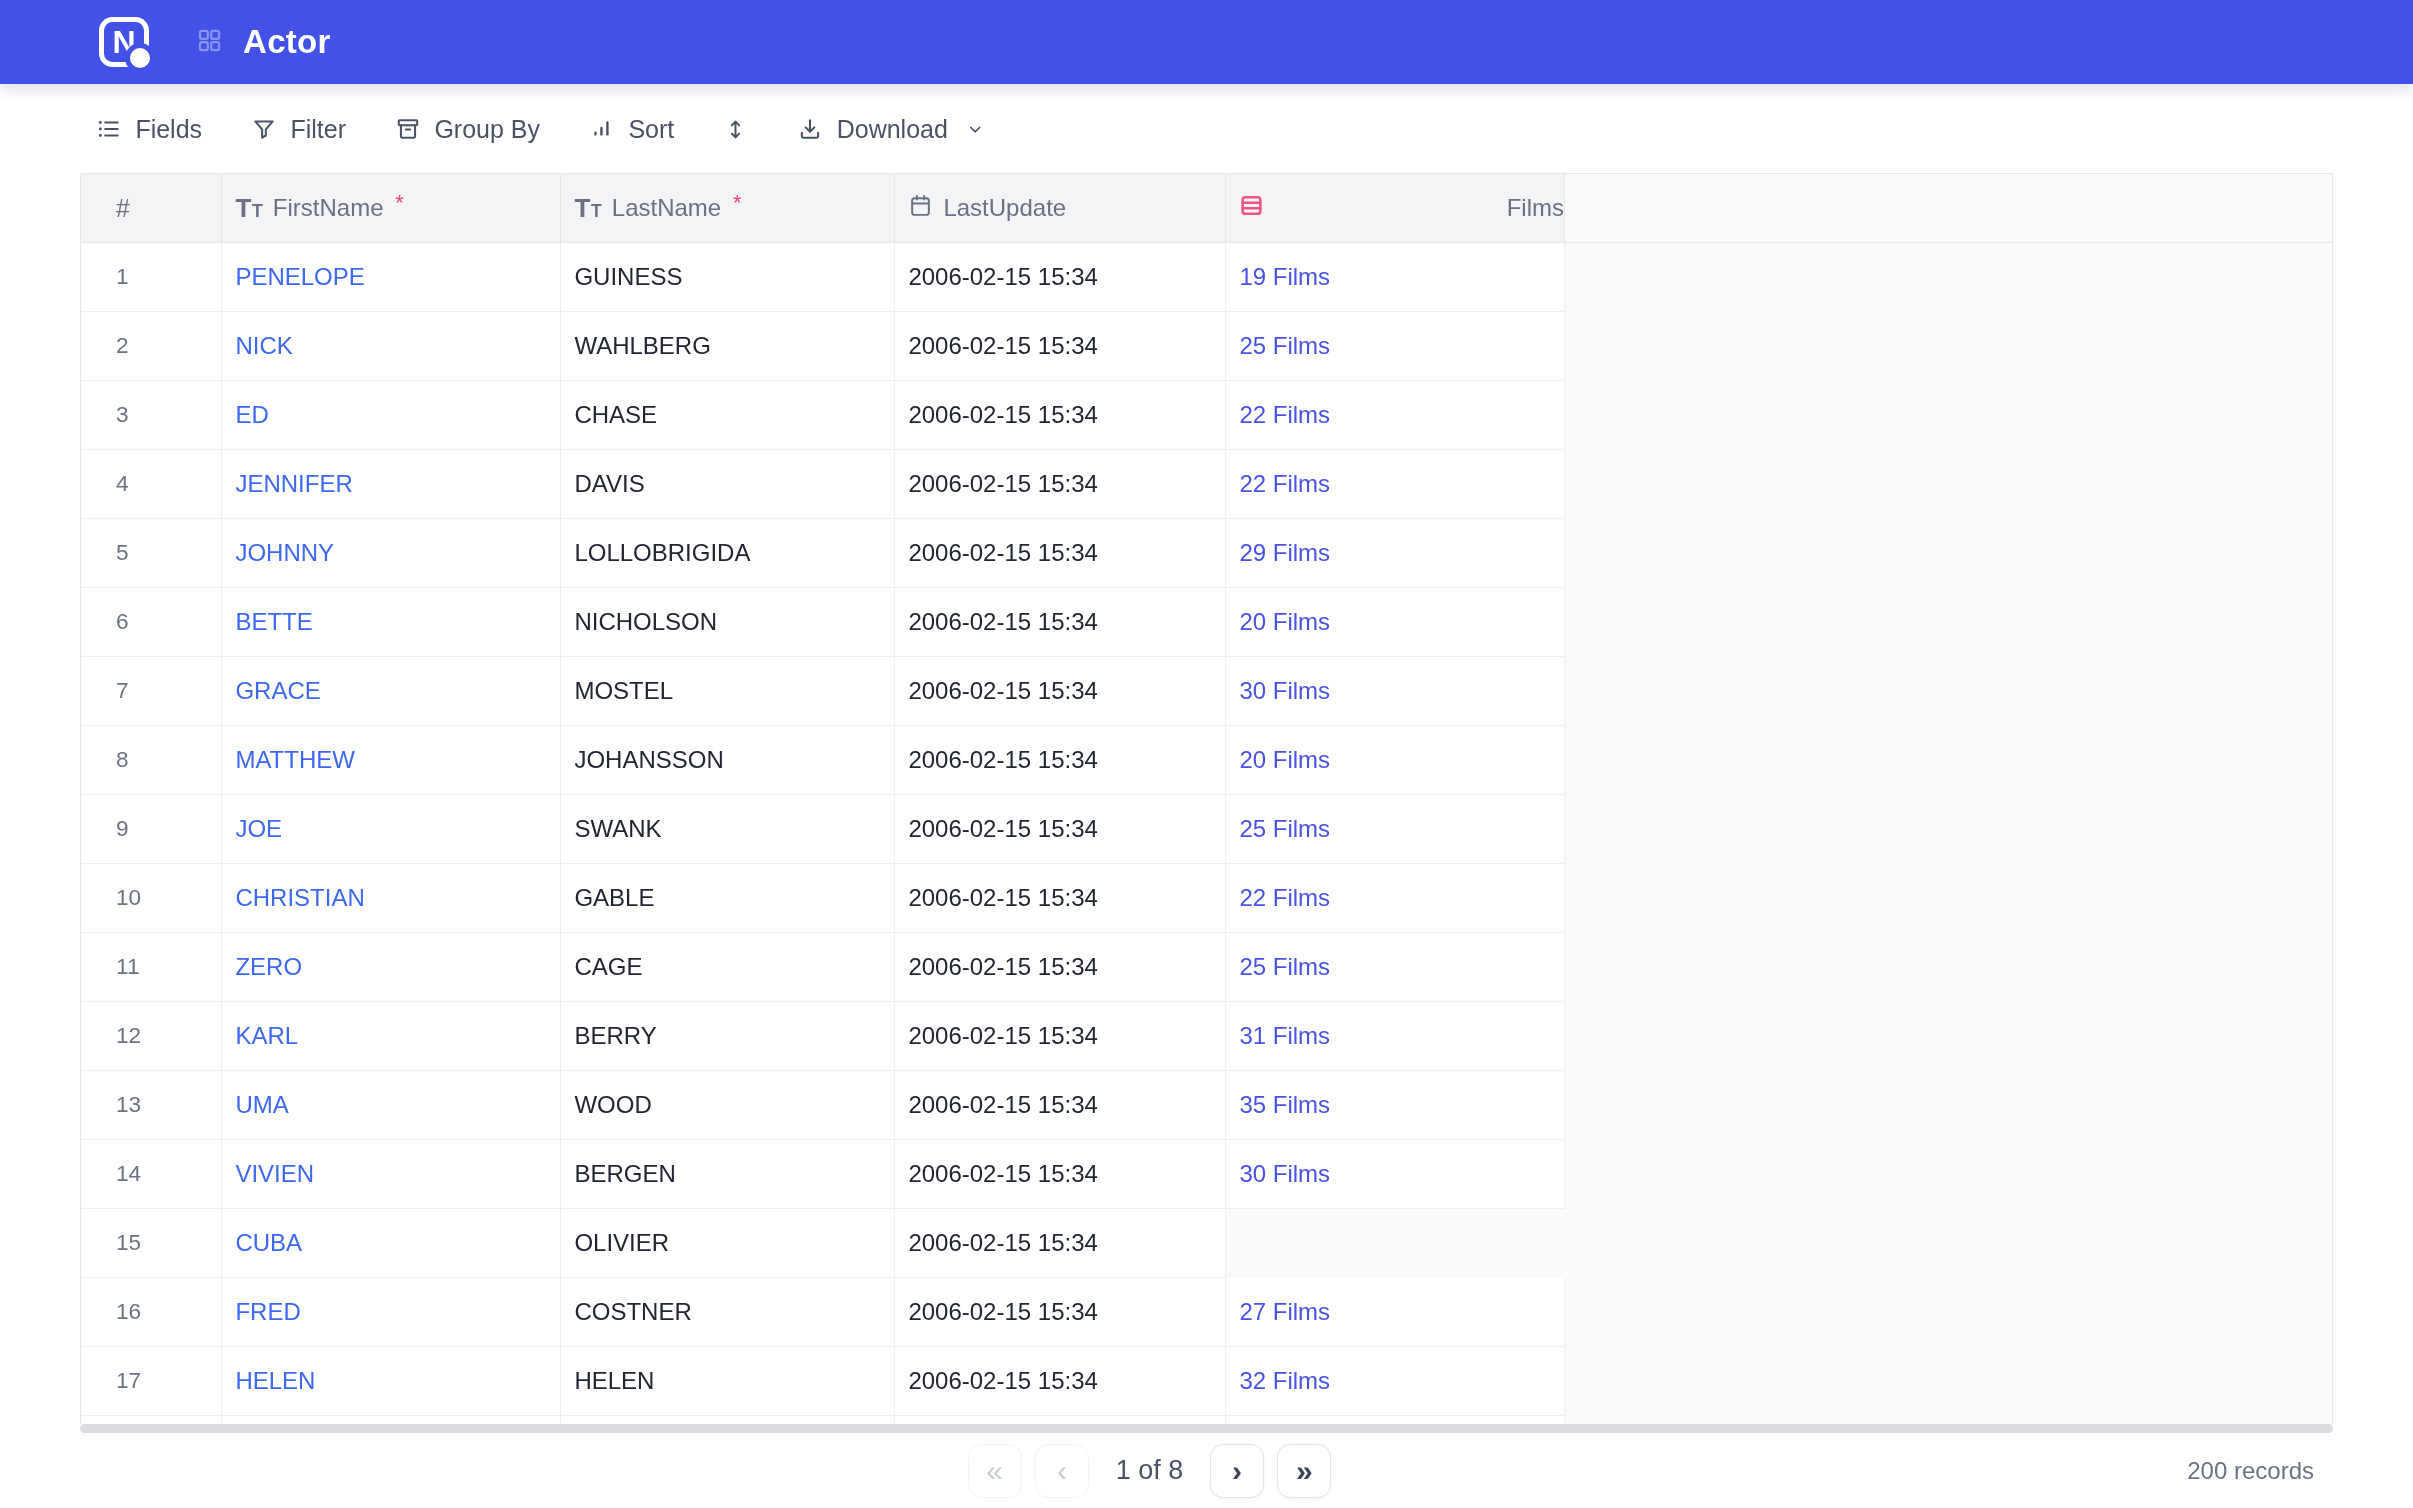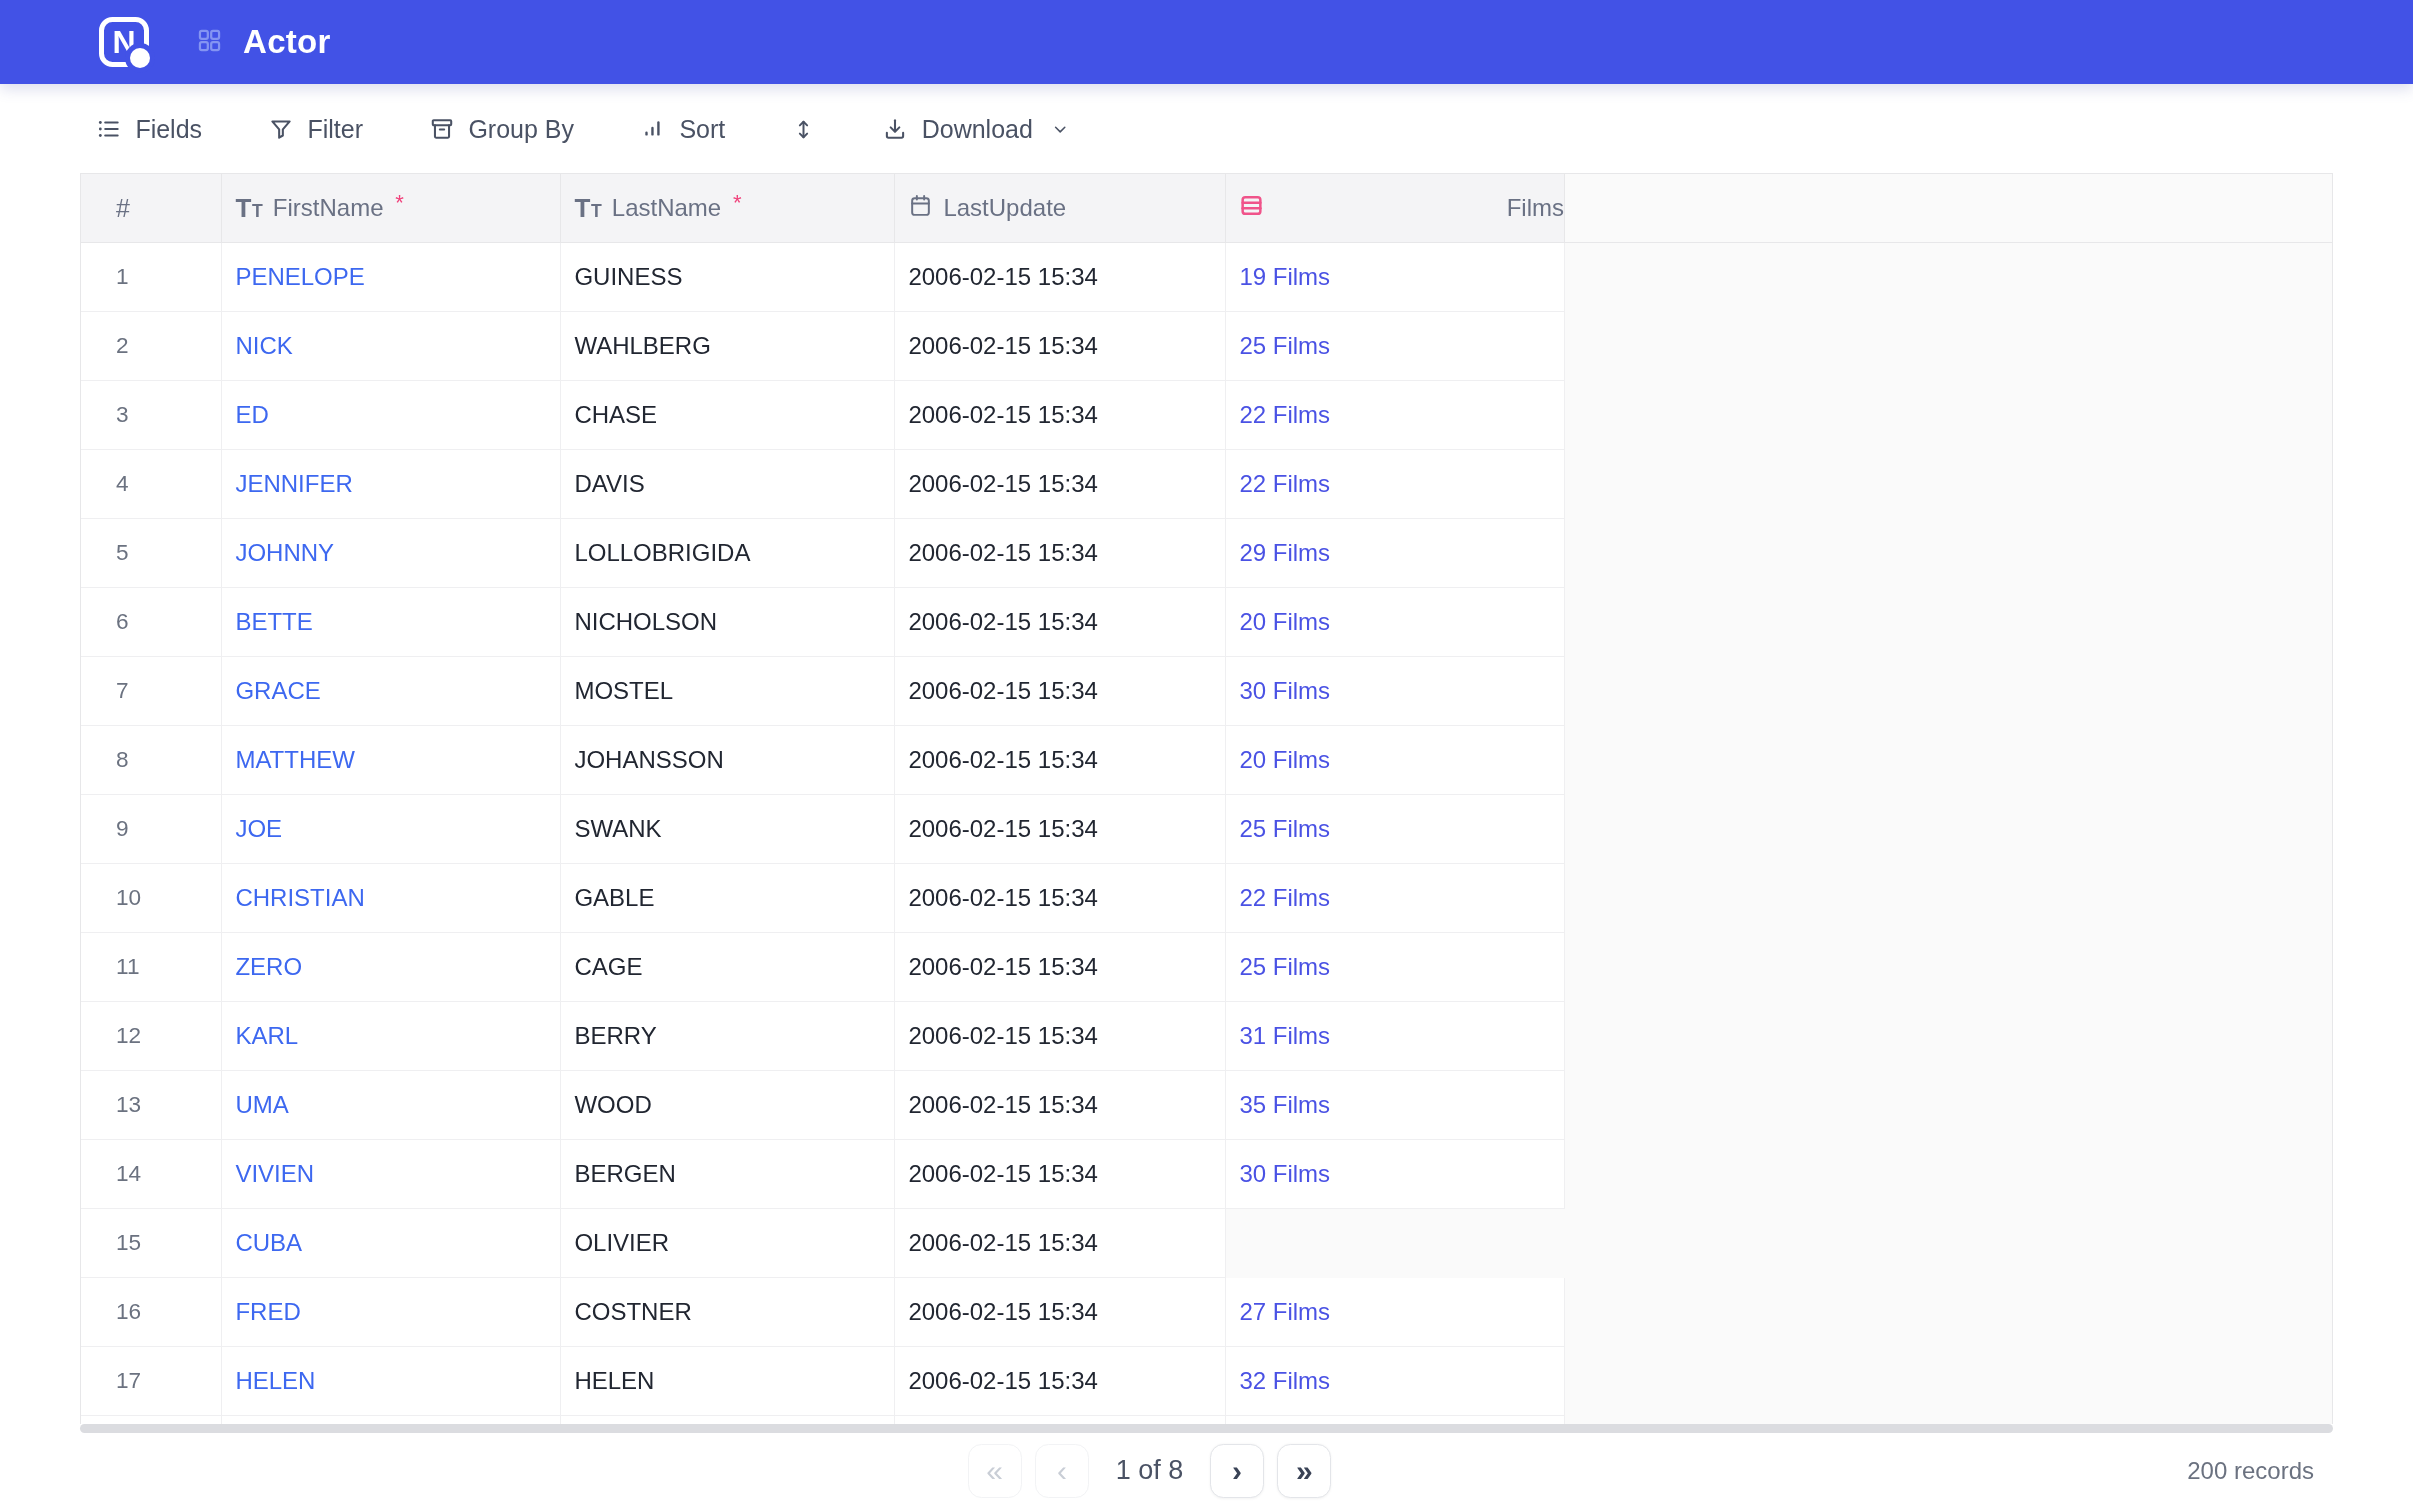--- a/index.html
+++ b/index.html
@@ -24,21 +24,21 @@
   .logo{width:50px;height:50px;border:5px solid #fff;border-radius:13.4px;position:relative;
     display:flex;align-items:center;justify-content:center;flex:0 0 auto;}
   .logo .n{color:#fff;font-weight:bold;font-size:32px;line-height:1;}
   .logo .dot{position:absolute;right:-5.9px;bottom:-5.9px;width:20px;height:20px;background:#fff;
     border-radius:50%;box-shadow:0 0 0 5px var(--c-topbar);}
   .grid-ico{margin-left:47px;flex:0 0 auto;}
   .page-title{color:#fff;font-size:33px;font-weight:600;margin-left:20px;letter-spacing:0.3px;}
 
   
   .toolbar{position:absolute;left:0;top:84px;width:2413px;height:90px;background:#fff;
-    display:flex;align-items:center;padding-left:96px;gap:66px;}
+    display:flex;align-items:center;padding-left:96px;gap:49px;}
   .tbtn{display:flex;align-items:center;gap:13.4px;color:var(--c-toolbar-text);
     font-size:25px;cursor:pointer;background:#fff;border:none;font-family:inherit;}
   .tbtn svg{display:block;}
   .chev{margin-left:5px;}
 
   
   .grid{position:absolute;left:80px;top:173px;width:2253px;height:1251px;background:#FAFAFA;
     border:0.8px solid var(--c-border);border-bottom:none;overflow:hidden;}
   .ghead{display:flex;height:69px;border-bottom:0.8px solid var(--c-border);}
   .hcell{background:#F4F4F6;border-right:0.8px solid var(--c-border);display:flex;align-items:center;

